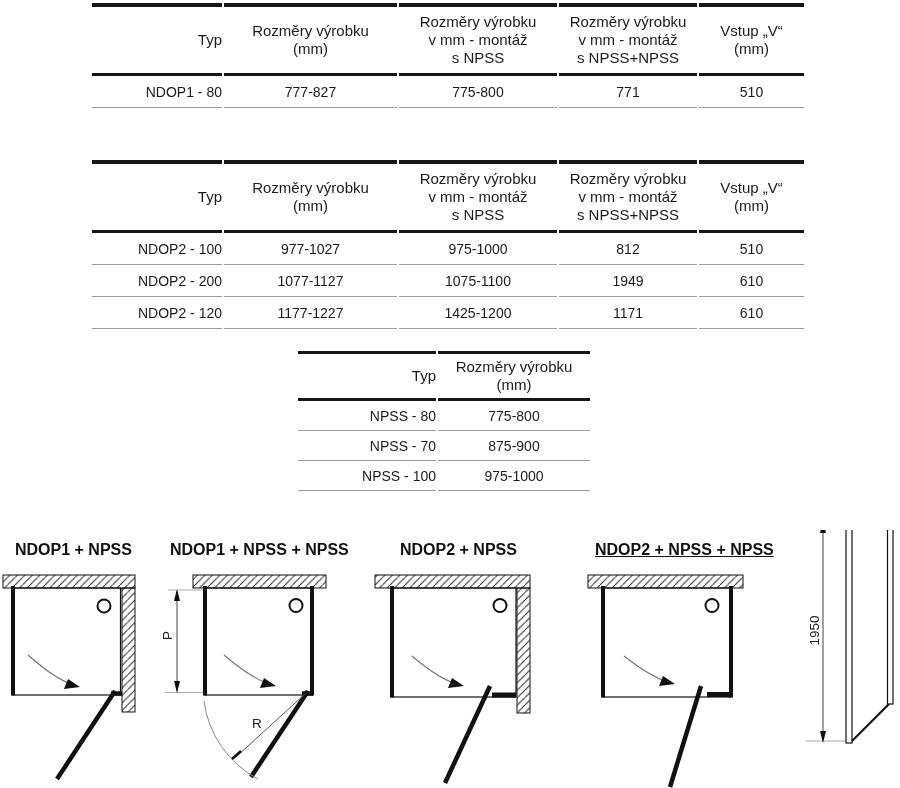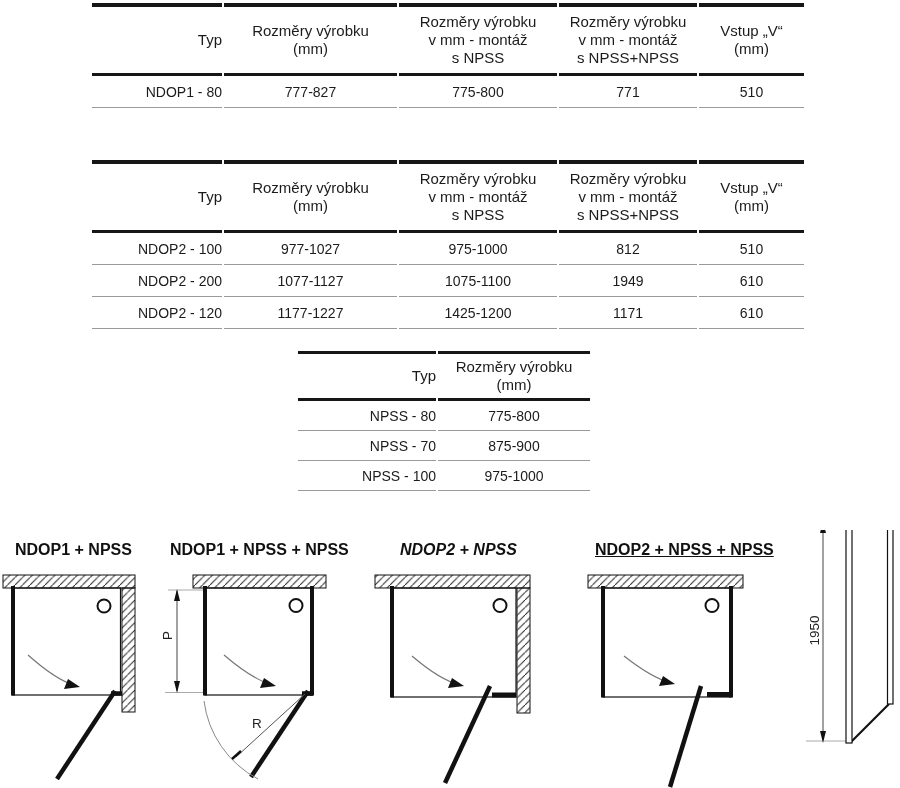--- a/index.html
+++ b/index.html
@@ -155,21 +155,21 @@
         </tr>
         <tr>
           <td>NPSS - 100</td>
           <td>975-1000</td>
         </tr>
       </tbody>
   </table>
 
   <div class="diagram-title" style="left:15px;top:541px;">NDOP1 + NPSS</div>
   <div class="diagram-title" style="left:170px;top:541px;">NDOP1 + NPSS + NPSS</div>
-  <div class="diagram-title" style="left:400px;top:541px;font-style:italic;">NDOP2 + NPSS</div>
+  <div class="diagram-title" style="left:400px;top:541px;">NDOP2 + NPSS</div>
   <div class="diagram-title" style="left:595px;top:541px;text-decoration:underline;">NDOP2 + NPSS + NPSS</div>
 
   <div class="dim-label rot" style="left:158px;top:628px;width:18px;">P</div>
   <div class="dim-label" style="left:252px;top:716px;">R</div>
   <div class="dim-label rot" style="left:797px;top:623px;width:34px;">1950</div>
 
   <svg width="900" height="258" viewBox="0 530 900 258">
     <defs>
       <pattern id="hatch" width="7.5" height="7.5" patternUnits="userSpaceOnUse">
         <path d="M-1,8.5 L8.5,-1" stroke="#222" stroke-width="1" fill="none"></path>

